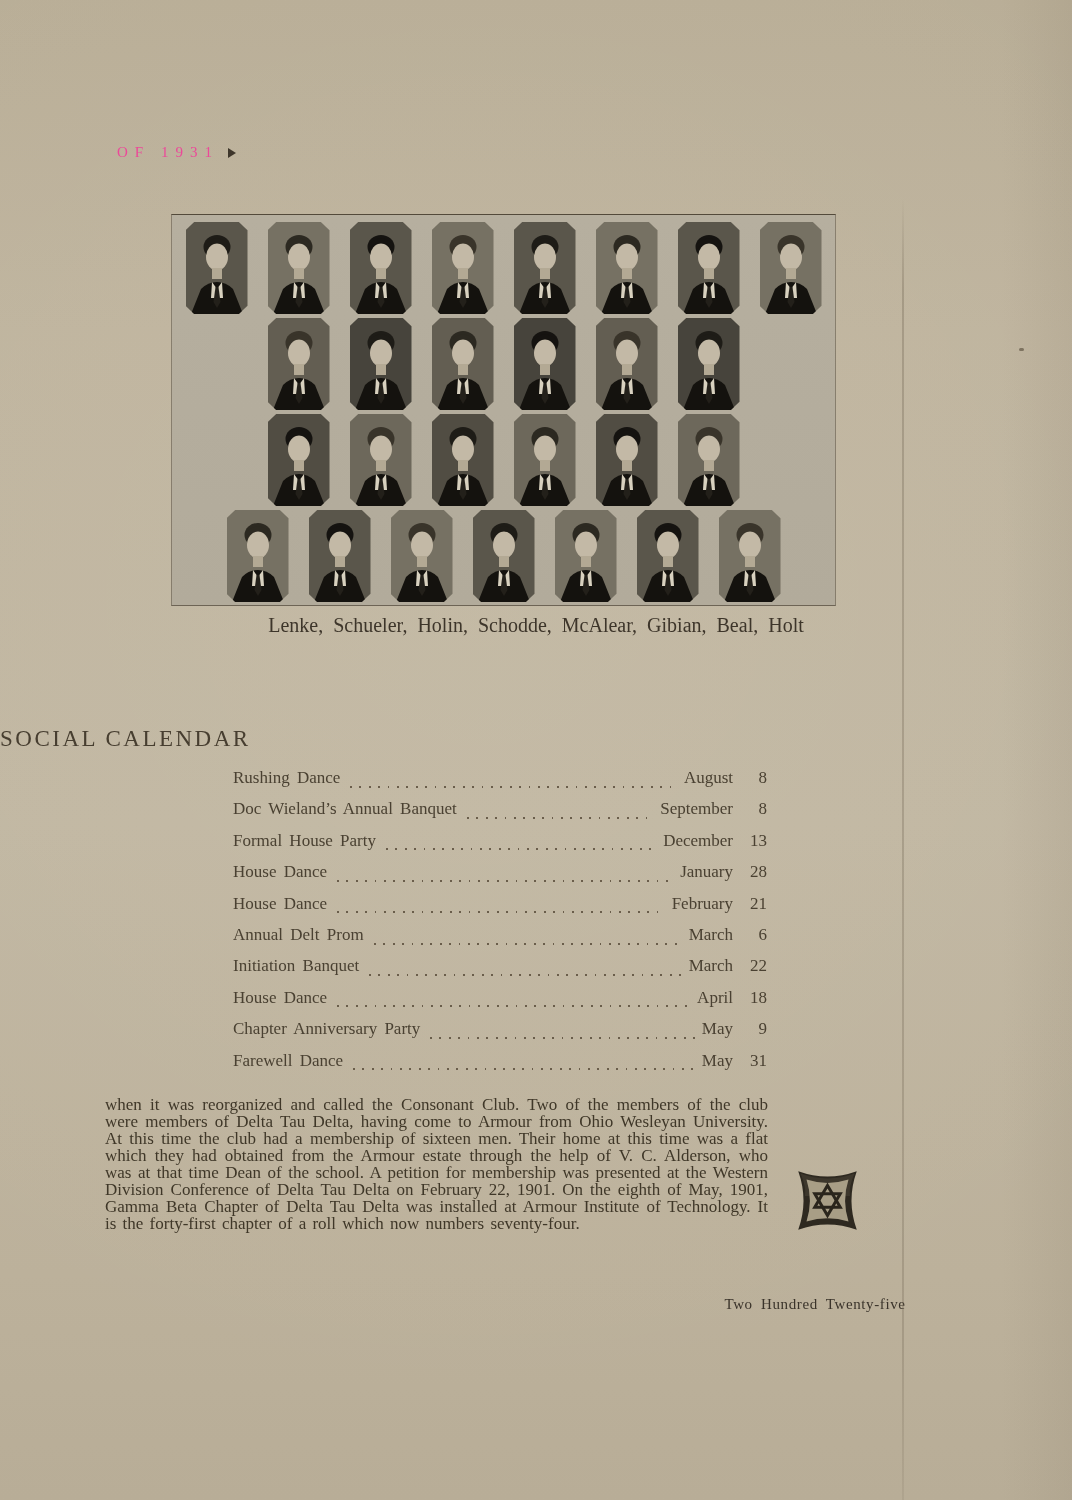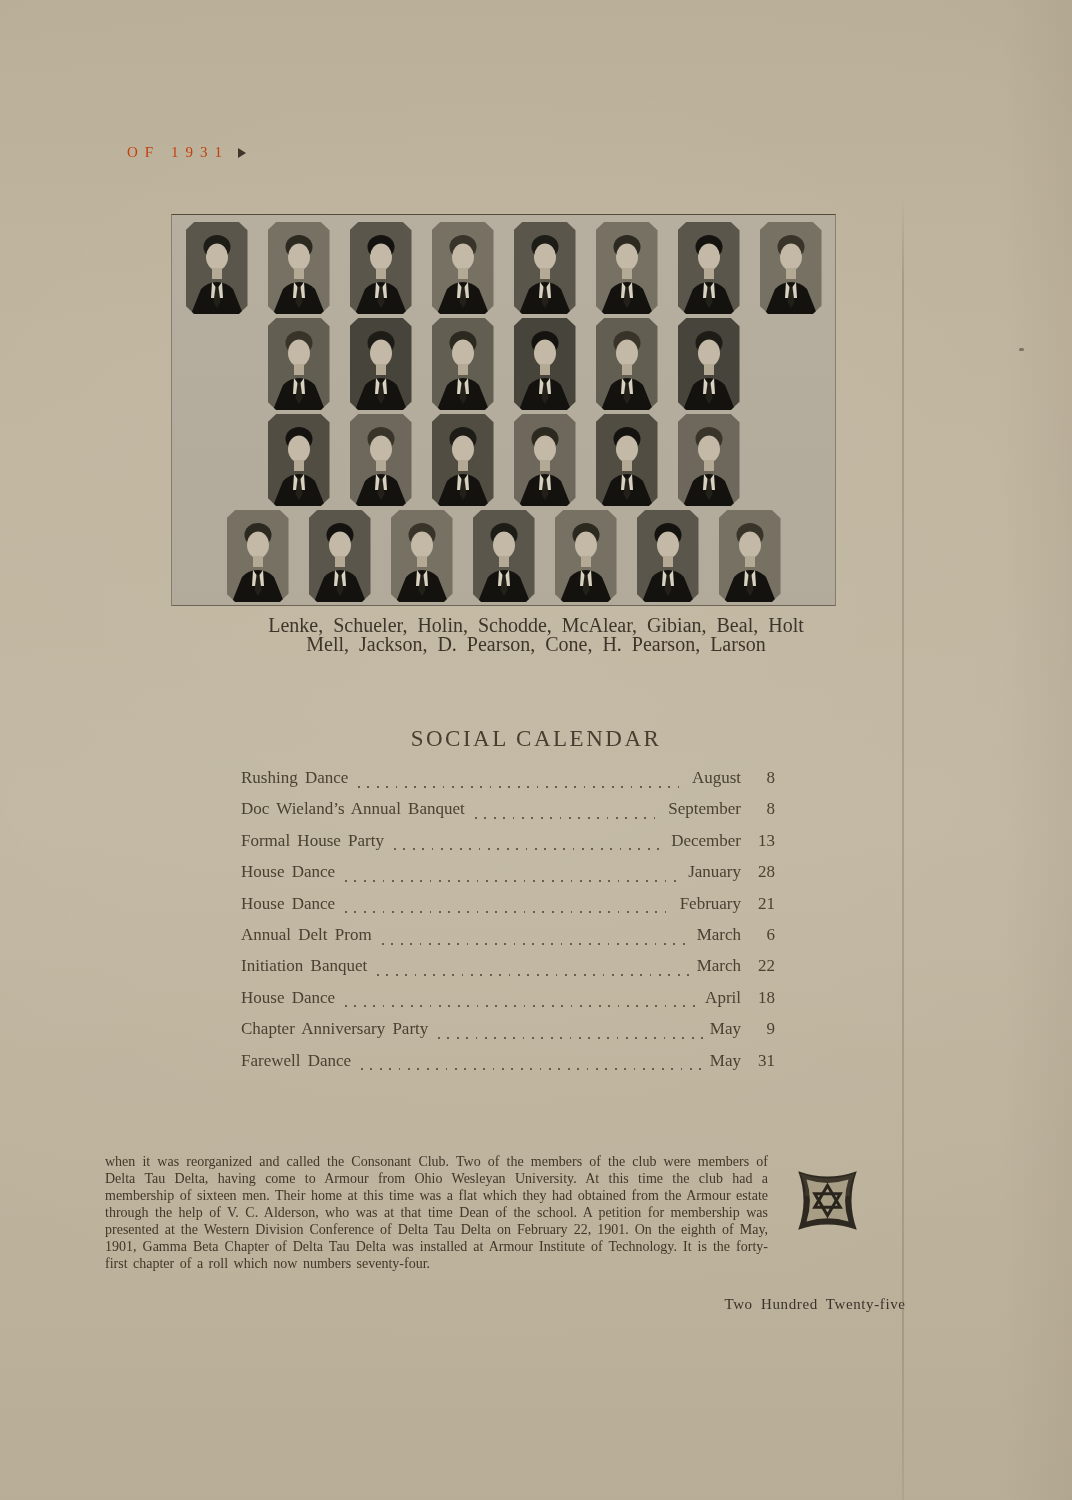--- a/index.html
+++ b/index.html
@@ -9,21 +9,21 @@
     background:
       radial-gradient(ellipse 120% 80% at 45% 40%, rgba(255,250,235,0.06), rgba(0,0,0,0) 70%),
       linear-gradient(180deg,#b9ae97 0%,#bfb49e 22%,#c1b7a2 55%,#bcb19b 85%,#b8ad97 100%);
     font-family:"Liberation Serif","DejaVu Serif",serif;
     color:#433b2d;
   }
   .abs{position:absolute;}
 
   
   .page-header{
-    left:127px;top:144px;font-size:15px;letter-spacing:7px;color:#c2410c;
+    left:117px;top:144px;font-size:15px;letter-spacing:7px;color:#ec4899;
     display:flex;align-items:center;
   }
   .hdr-arrow{
     width:0;height:0;margin-left:9px;margin-top:1px;
     border-left:8px solid #3e362b;border-top:5px solid transparent;border-bottom:5px solid transparent;
   }
 
   
   .photo-panel{
     left:171px;top:214px;width:665px;height:392px;
@@ -45,41 +45,41 @@
   .portrait svg{display:block;}
 
   
   .photo-caption{
     left:0;top:616px;width:1072px;text-align:center;
     font-size:20px;line-height:18.5px;color:#3d352a;word-spacing:5px;
   }
 
   
   .cal-title{
-    left:0;top:726px;width:1072px;text-align:center;
+    left:0;top:726px;width:1072px;text-align:left;
     font-size:23px;letter-spacing:2.5px;color:#473e30;
   }
-  .cal-list{left:233px;top:768px;width:534px;margin-left:8px;}
+  .cal-list{left:233px;top:768px;width:534px;}
   .cal-row{
     display:flex;align-items:baseline;height:31.4px;
     font-size:17px;color:#4a4132;word-spacing:3px;
   }
   .cal-event{white-space:nowrap;}
   .cal-leader{
     flex:1;height:2px;margin:0 7px 0 10px;align-self:center;
     background:repeating-linear-gradient(to right,rgba(84,71,53,.8) 0 1.8px,rgba(0,0,0,0) 1.8px 9.4px);
     transform:translateY(3px);
   }
   .cal-month{white-space:nowrap;}
   .cal-day{width:25px;margin-left:9px;text-align:right;}
 
   
   .history{
-    left:105px;top:1153px;width:663px;
-    font-size:14px;line-height:17px;text-align:justify;
+    left:105px;top:1096px;width:663px;
+    font-size:17px;line-height:17px;text-align:justify;
     color:#3f3728;word-spacing:2px;
   }
 
   
   .emblem{left:796px;top:1169px;width:63px;height:63px;}
 
   
   .page-number{
     left:705px;top:1296px;width:220px;text-align:center;
     font-size:15px;letter-spacing:.6px;word-spacing:4px;color:#3a332a;
@@ -439,21 +439,20 @@
             <path d="M26 60 L31 67 L36 60 L37 76 L25 76 Z" fill="#d8d1bf"></path>
             <path d="M29.5 65 L32.5 65 L34.5 80 L31 86 L27.5 80 Z" fill="#23201a"></path>
           </svg>
         </div>
       </div>
     </div>
 </div>
 
 <div class="abs photo-caption" id="caption">
     <div class="caption-line">Lenke, Schueler, Holin, Schodde, McAlear, Gibian, Beal, Holt</div>
-    <div class="caption-line">Mell, Jackson, D. Pearson, Cone, H. Pearson, Larson</div>
   </div>
 
 <div class="abs cal-title">SOCIAL CALENDAR</div>
 
 <div class="abs cal-list" id="cal-list">
     <div class="cal-row">
       <span class="cal-event">Rushing Dance</span>
       <span class="cal-leader"></span>
       <span class="cal-month">August</span>
       <span class="cal-day">8</span>

